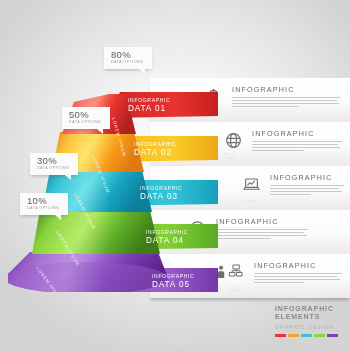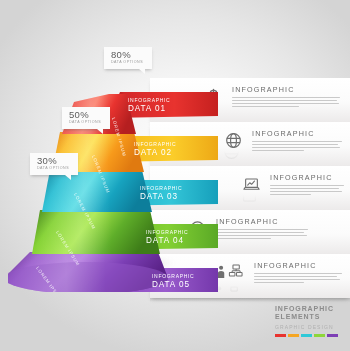--- a/index.html
+++ b/index.html
@@ -365,20 +365,24 @@
   <div class="callout" style="left:104px;top:47px;width:34px;">
     <div class="pct">80%</div>
     <div class="sub">DATA OPTIONS</div>
   </div>
   <div class="callout" style="left:62px;top:107px;width:34px;">
     <div class="pct">50%</div>
     <div class="sub">DATA OPTIONS</div>
   </div>
   <div class="callout" style="left:30px;top:153px;width:34px;">
     <div class="pct">30%</div>
+    <div class="sub">DATA OPTIONS</div>
+  </div>
+  <div class="callout" style="left:20px;top:193px;width:34px;">
+    <div class="pct">10%</div>
     <div class="sub">DATA OPTIONS</div>
   </div>
 
   <div id="footer">
     <div class="t1">INFOGRAPHIC</div>
     <div class="t1">ELEMENTS</div>
     <div class="t2">GRAPHIC DESIGN</div>
     <div class="sw">
       <i style="background: rgb(232, 51, 47);"></i>
       <i style="background: rgb(245, 166, 35);"></i>

